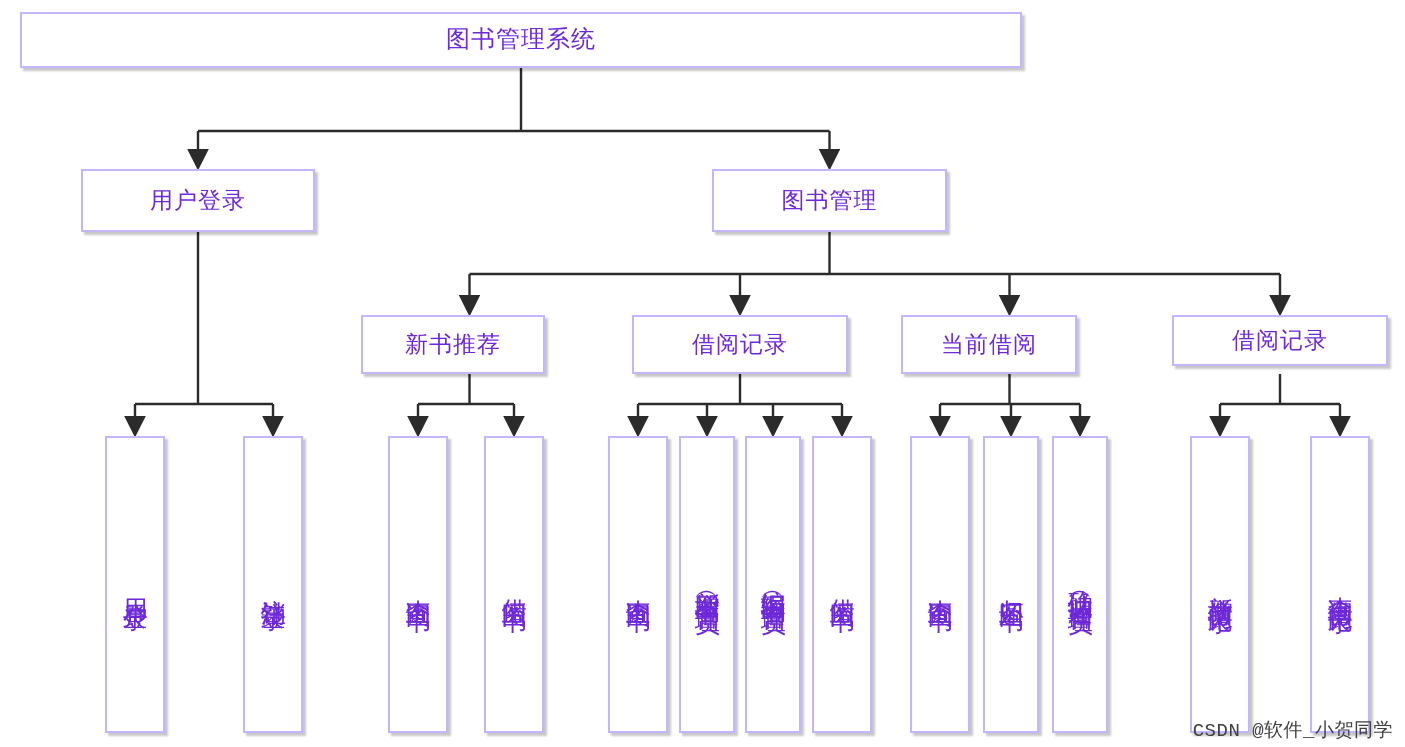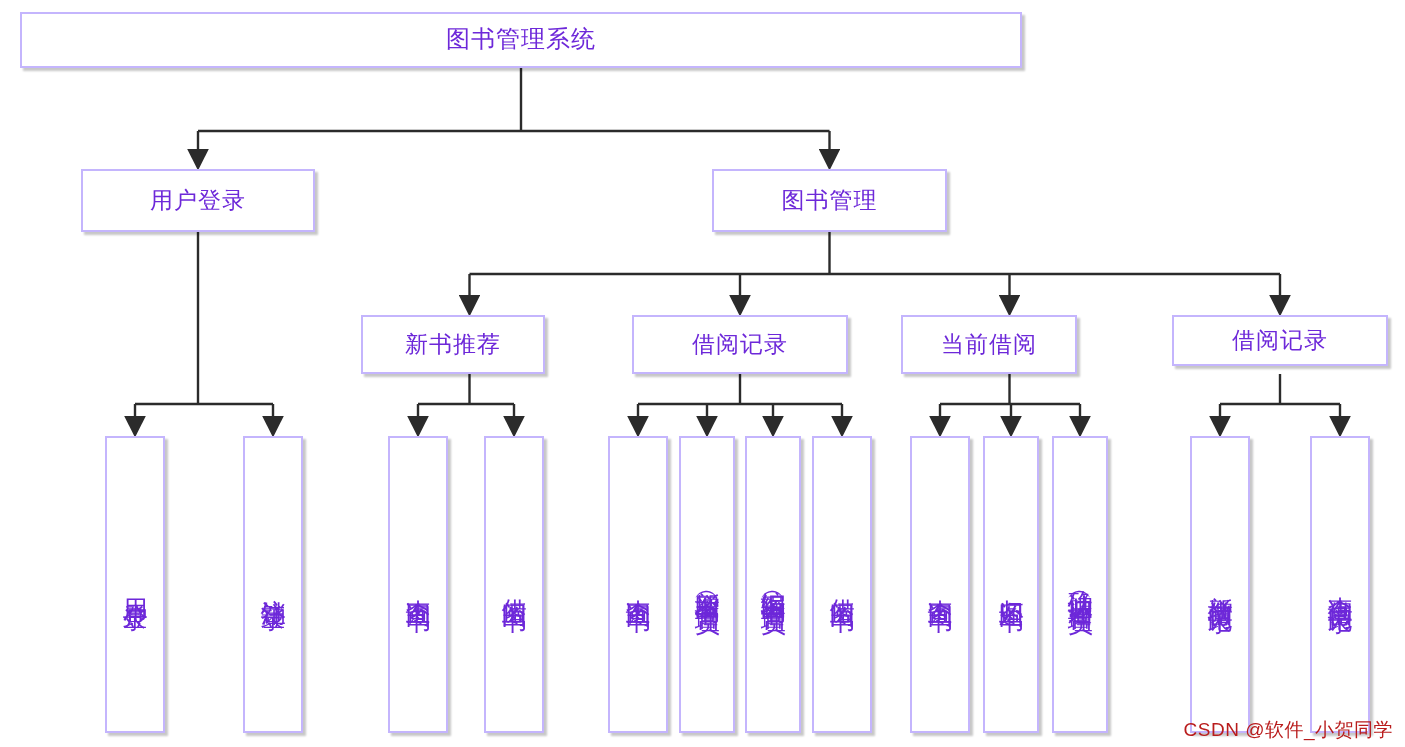--- a/index.html
+++ b/index.html
@@ -65,25 +65,25 @@
     line-height: 1.02;
     letter-spacing: 3px;
     white-space: normal;
     max-height: 280px;
   }
   .watermark {
     position: absolute;
     right: 12px;
     bottom: 4px;
     font-size: 19px;
-    color: #b91c1c;
+    color: #404040;
     letter-spacing: 0.5px;
     z-index: 5;
     white-space: nowrap;
-    font-family: Liberation Sans, sans-serif;
+    font-family: Liberation Mono, monospace;
   }
 </style>
 </head>
 <body>
 
 <div id="canvas">
 
   <svg id="wires" width="1405" height="747" viewBox="0 0 1405 747" aria-hidden="true">
     <defs>
       <marker id="arrow" viewBox="0 0 12 12" refX="10" refY="6" markerWidth="9" markerHeight="9" orient="auto-start-reverse">

